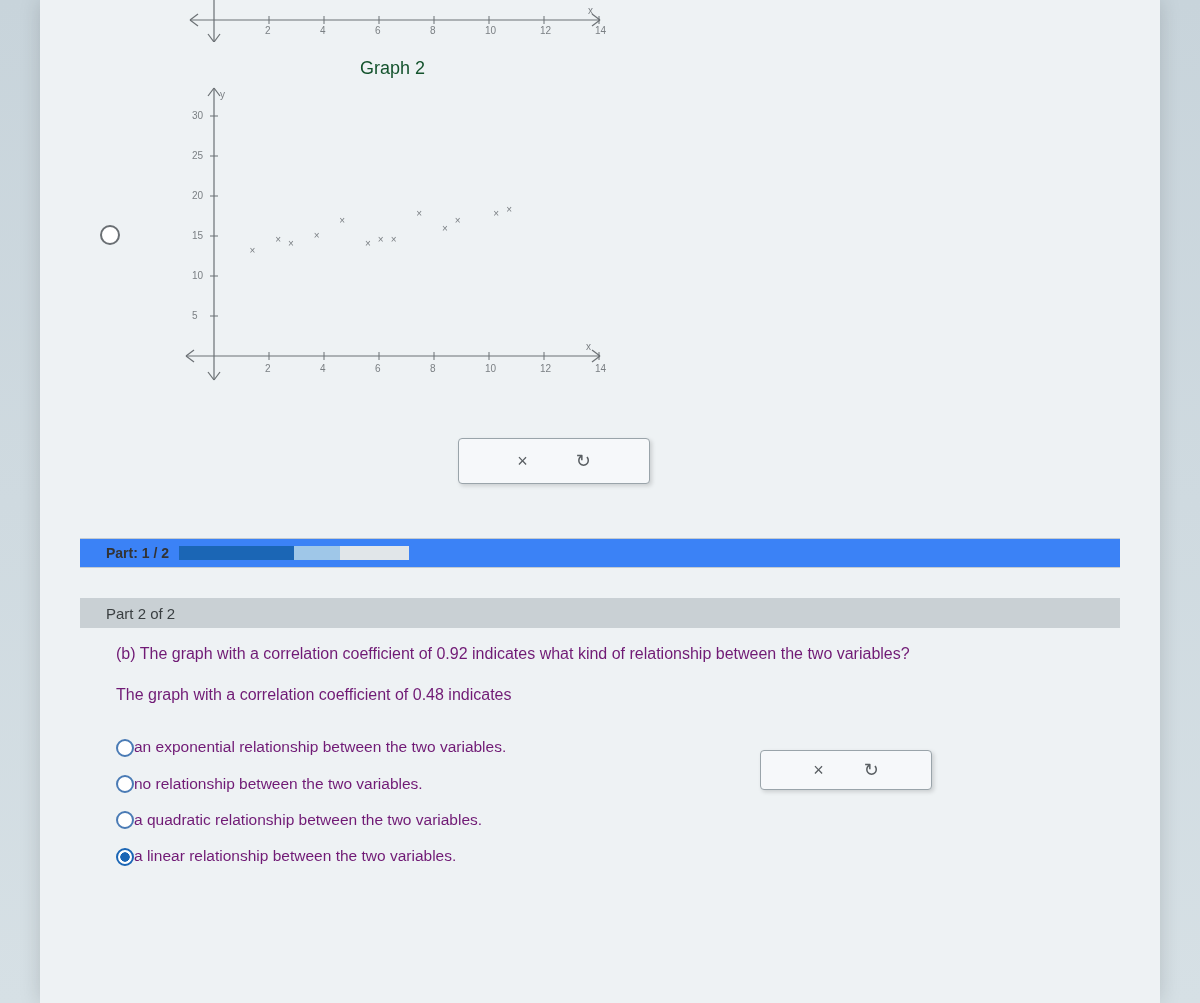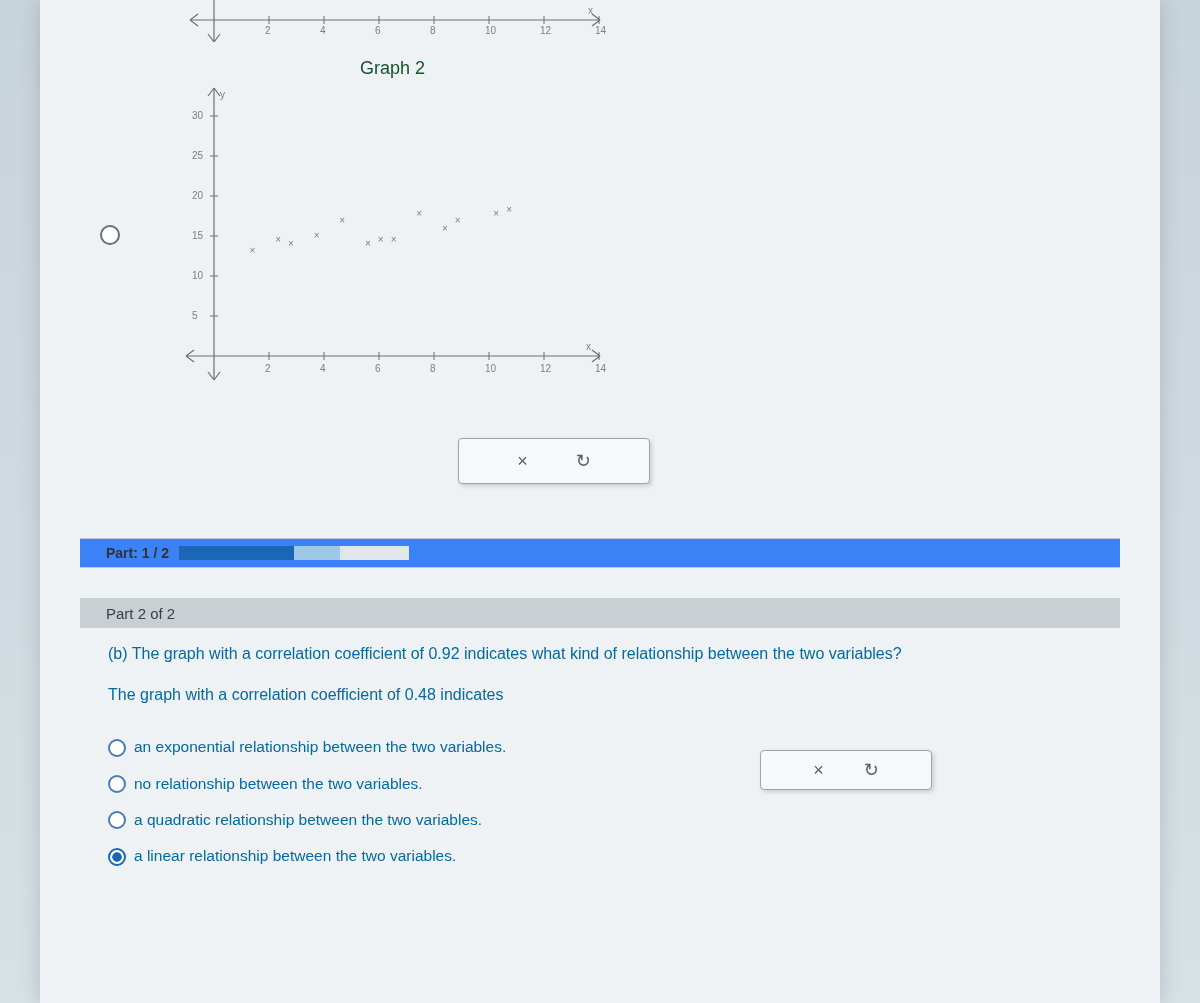--- a/index.html
+++ b/index.html
@@ -9,24 +9,24 @@
   .radio-left{position:absolute;left:60px;top:225px;width:16px;height:16px;border:2px solid #6a6f73;border-radius:50%;background:#fff;}
   .graph-title{position:absolute;left:320px;top:58px;font-size:18px;color:#14532d;}
   .btn-bar{position:absolute;left:418px;top:438px;display:flex;gap:48px;align-items:center;justify-content:center;width:190px;height:44px;background:#f6f8fa;border:1px solid #9aa4aa;border-radius:4px;box-shadow:2px 2px 4px rgba(0,0,0,.15);}
   .btn-bar2{position:absolute;left:720px;top:750px;display:flex;gap:40px;align-items:center;justify-content:center;width:170px;height:38px;background:#f6f8fa;border:1px solid #9aa4aa;border-radius:4px;box-shadow:2px 2px 4px rgba(0,0,0,.15);}
   .icon-x{font-size:18px;color:#5a5f63;cursor:pointer;}
   .icon-reset{font-size:18px;color:#5a5f63;cursor:pointer;}
   .progress-row{position:absolute;left:40px;right:40px;top:538px;height:28px;background:#3b82f6;border-top:1px solid #c4cbd0;border-bottom:1px solid #c4cbd0;display:flex;align-items:center;padding-left:26px;font-size:14px;}
   .progress-label{font-weight:bold;color:#333;margin-right:10px;}
   .prog-bar{display:inline-block;width:230px;height:14px;background:linear-gradient(90deg,#1b66b5 0%,#1b66b5 50%,#9fc7e8 50%,#9fc7e8 70%,#e1e6e9 70%,#e1e6e9 100%);vertical-align:middle;}
   .part-header{position:absolute;left:40px;right:40px;top:586px;height:30px;background:#c9d0d4;display:flex;align-items:center;padding-left:26px;font-size:15px;color:#3a3f42;margin-top:12px;}
-  .question{position:absolute;left:68px;right:66px;top:640px;font-size:16px;line-height:1.7;color:#0369a1;}
+  .question{position:absolute;left:76px;right:66px;top:640px;font-size:16px;line-height:1.7;color:#701a75;}
   .stem{margin-bottom:14px;}
   .options{margin-top:26px;}
-  .opt{display:flex;align-items:center;margin:10px 0;gap:8px;font-size:15.5px;}
+  .opt{display:flex;align-items:center;margin:10px 0;gap:0;font-size:15.5px;}
   .radio{width:14px;height:14px;border:2px solid #4a7bb5;border-radius:50%;background:#fff;display:inline-block;flex-shrink:0;}
   .radio.sel{border-color:#1b66b5;background:radial-gradient(circle,#1b66b5 0 45%,#fff 50% 100%);}
   svg text{font-family:Arial;fill:#7a7f83;font-size:10px;}
   .tick{stroke:#6b7074;stroke-width:1;}
   .axis-line{stroke:#6b7074;stroke-width:1.2;}
 </style>
 </head>
 <body>
 
 <div class="page">

